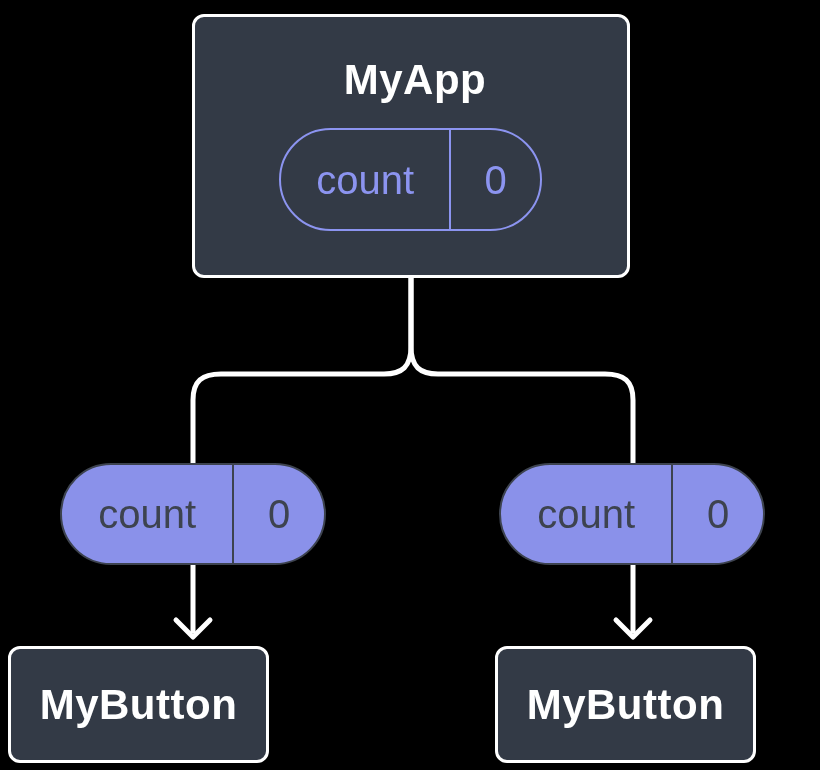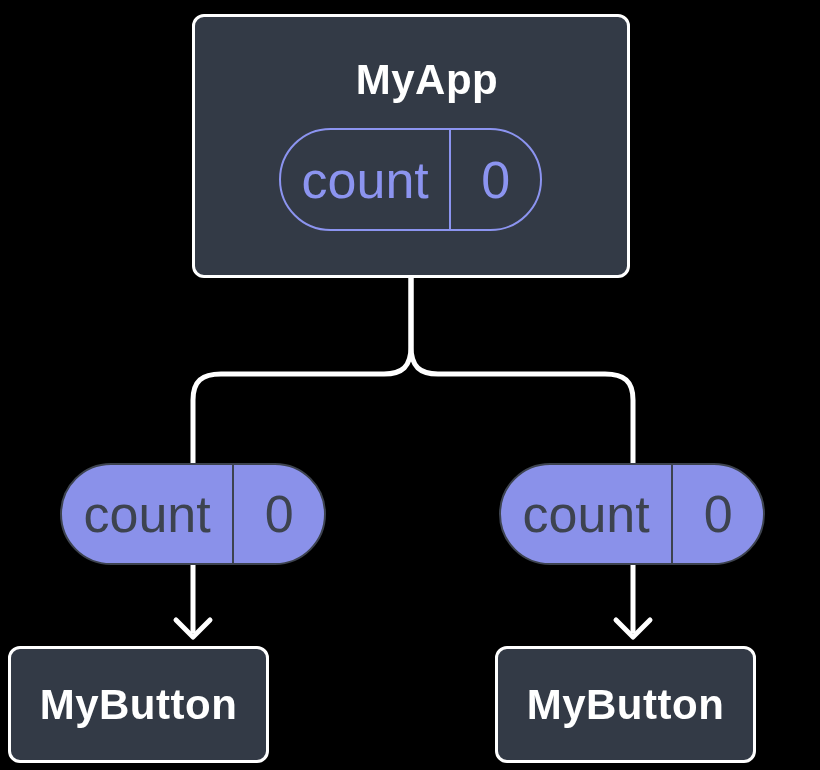--- a/index.html
+++ b/index.html
@@ -47,21 +47,21 @@
     border: 3px solid var(--node-border);
     border-radius: 12px;
     z-index: 1;
   }
   .node-root {
     left: 192px; top: 14px;
     width: 438px; height: 264px;
   }
   .node-title {
     position: absolute;
-    top: 42px; left: 16px;
+    top: 42px; left: 4px;
     width: 100%;
     text-align: center;
     color: var(--node-text);
     font-size: 42px;
     font-weight: 600;
     letter-spacing: 0.5px;
     line-height: 1;
   }
   .node-leaf {
     width: 261px; height: 117px;
@@ -75,21 +75,21 @@
     letter-spacing: 0.5px;
   }
   .node-leaf-left  { left: 8px; }
   .node-leaf-right { left: 495px; }
   .pill {
     position: absolute;
     display: flex;
     align-items: stretch;
     border-radius: 999px;
     overflow: hidden;
-    font-size: 52px;
+    font-size: 40px;
     line-height: 1;
     z-index: 2;
   }
   .pill-seg {
     display: flex;
     align-items: center;
     justify-content: center;
   }
   .pill-seg-name  { flex: 0 0 65%; }
   .pill-seg-value { flex: 1 1 auto; }

